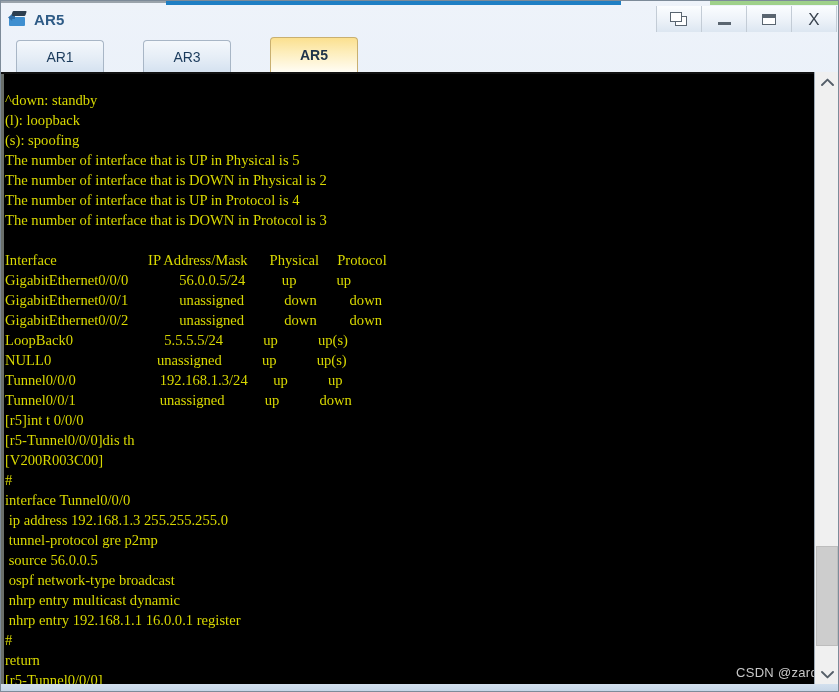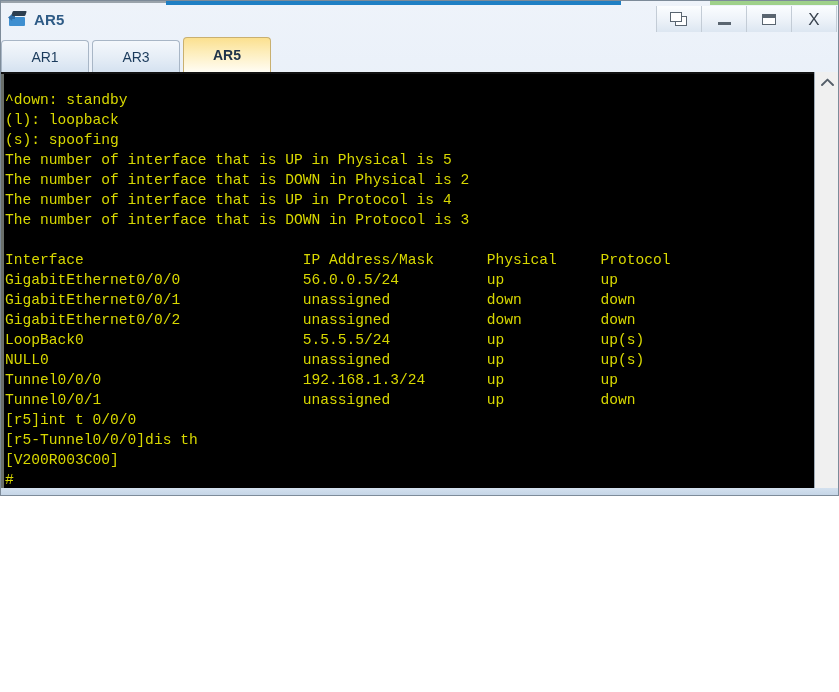--- a/index.html
+++ b/index.html
@@ -10,21 +10,21 @@
   body {
     width: 839px;
     height: 692px;
     overflow: hidden;
     font-family: "Liberation Sans", sans-serif;
   }
 
   .app-window {
     position: relative;
     width: 839px;
-    height: 496px;
+    height: 692px;
     box-sizing: border-box;
     background: linear-gradient(to bottom, #eef3fa 0%, #e3ecf7 45%, #cfdeef 100%);
     overflow: hidden;
   }
 
   
   .top-strip {
     position: absolute;
     top: 0;
     height: 5px;
@@ -150,22 +150,23 @@
   
   .tabbar {
     position: absolute;
     top: 34px;
     left: 0;
     width: 839px;
     height: 38px;
     box-sizing: border-box;
     display: flex;
     align-items: flex-end;
-    padding-left: 1px;
+    padding-left: 16px;
     z-index: 4;
+    gap: 36px;
   }
   .tab {
     width: 88px;
     height: 32px;
     margin-right: 3px;
     box-sizing: border-box;
     border: 1px solid #a8b6c6;
     border-bottom: none;
     border-radius: 4px 4px 0 0;
     background: linear-gradient(to bottom, #f4f8fc 0%, #e5edf6 55%, #d5e2f0 100%);
@@ -205,21 +206,21 @@
     flex: 0 0 auto;
   }
   .terminal-body {
     flex: 1 1 auto;
     position: relative;
     background: #000000;
     overflow: hidden;
     padding-left: 1px;
   }
   .term-lines {
-    font-family: Liberation Mono, monospace;
+    font-family: Liberation Serif, serif;
     font-size: 14.6px;
     line-height: 20px;
     color: #d8d800;
     white-space: pre;
     padding-top: 1px;
     letter-spacing: 0px;
   }
 
   .watermark {
     position: absolute;

